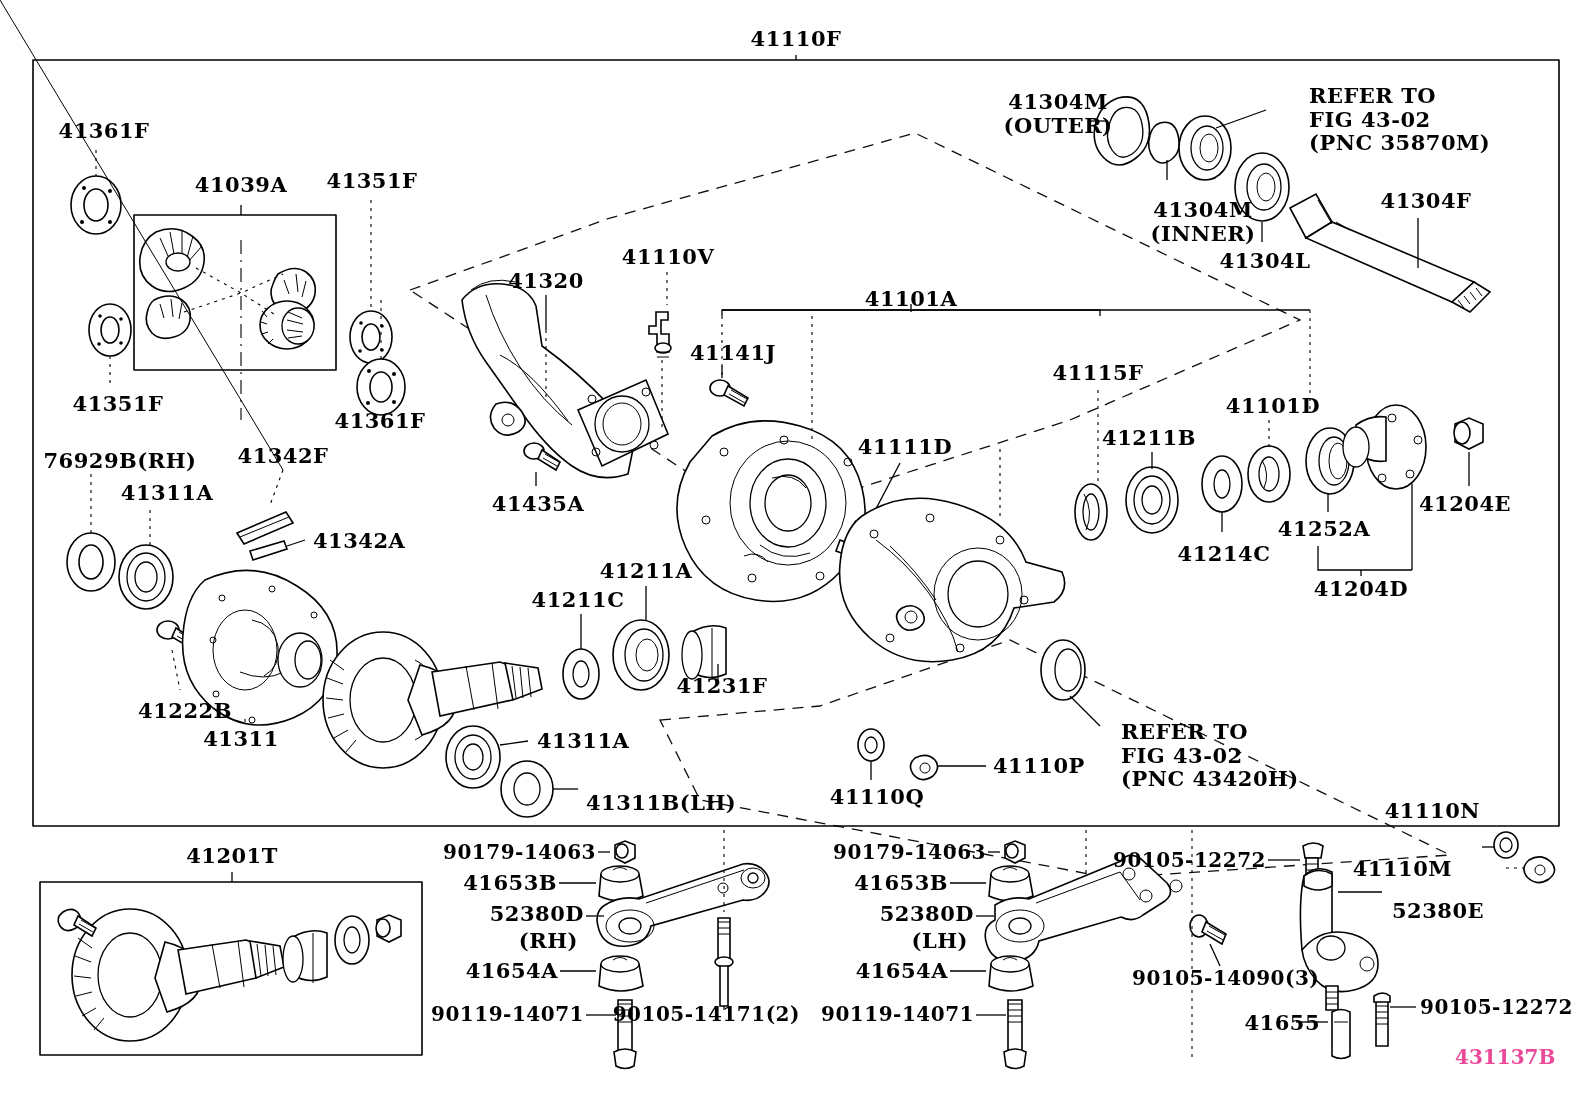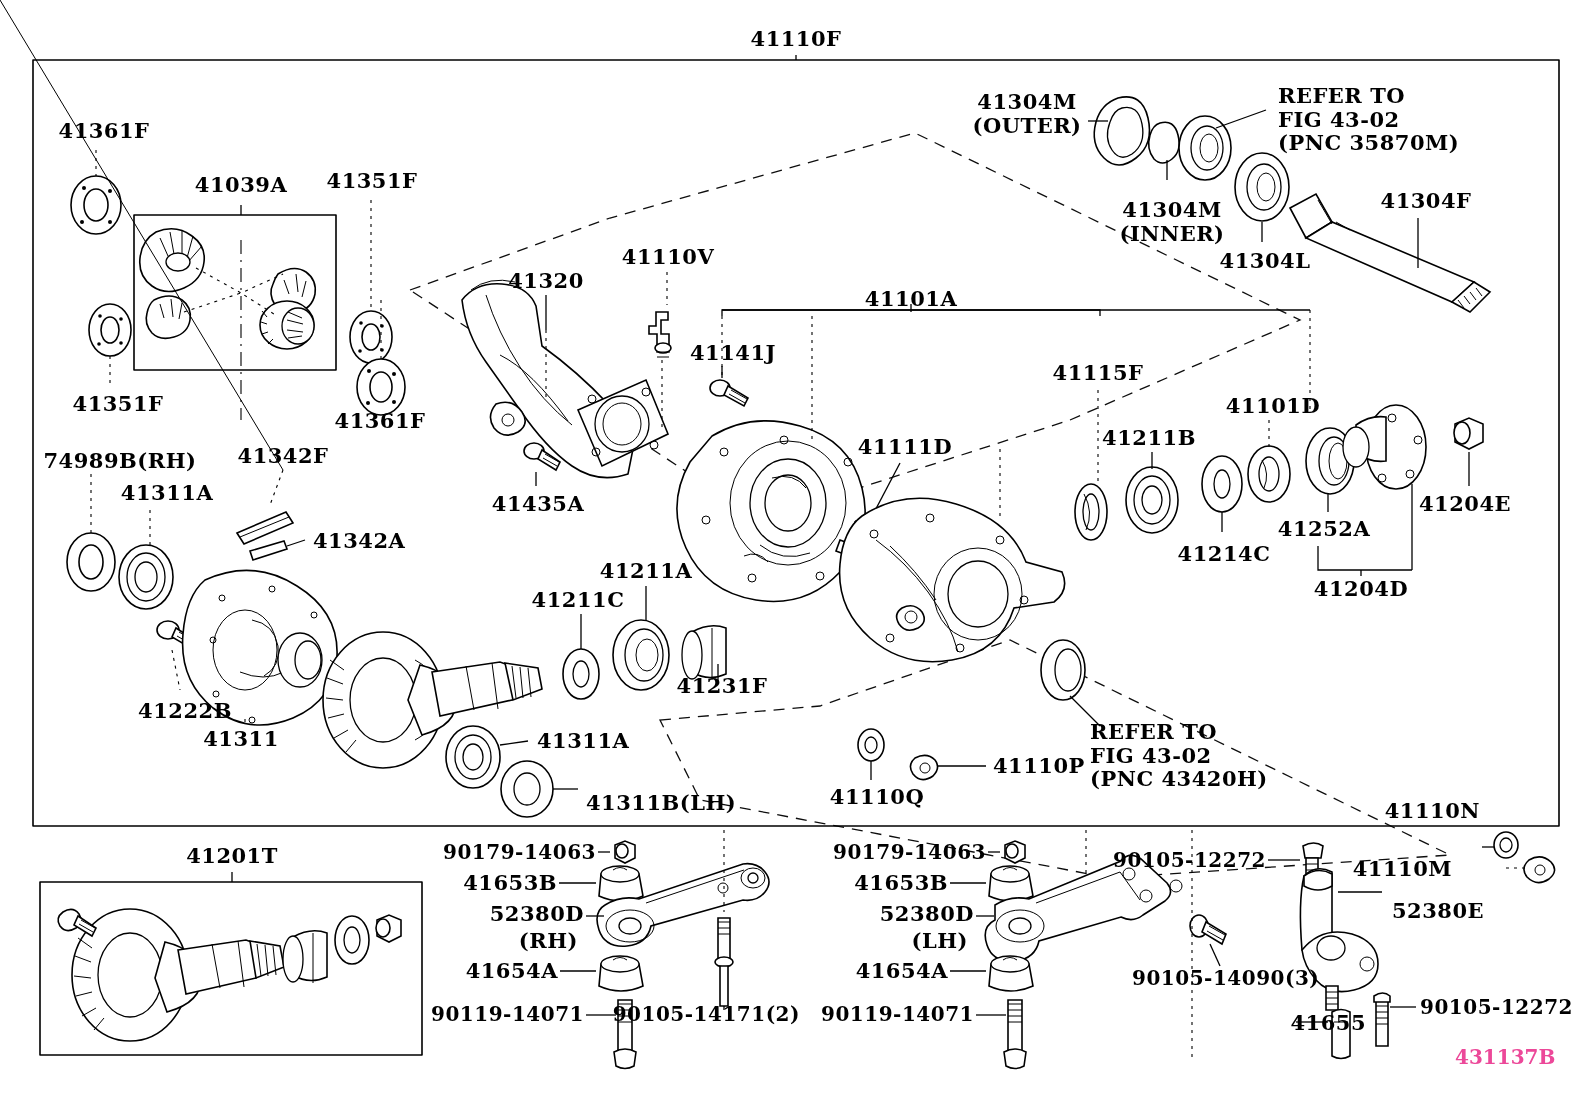--- a/index.html
+++ b/index.html
@@ -3,21 +3,21 @@
 <meta charset="utf-8">
 <style>
   html,body{margin:0;padding:0;background:#ffffff;}
   #page{position:relative;width:1592px;height:1099px;background:#ffffff;
         font-family:"DejaVu Serif",serif;overflow:hidden;}
   .lbl{position:absolute;font-family:"DejaVu Serif",serif;font-weight:700;
        font-size:21px;letter-spacing:.5px;color:#000;white-space:nowrap;line-height:1.08;}
   .lbl.sm{font-size:20px;}
   .lbl.c{text-align:center;transform:translateX(-50%);}
   .lbl.r{text-align:right;transform:translateX(-100%);}
-  .two{line-height:1.12;}
+  .two{line-height:1.12;margin-left:31px;}
   svg.art{position:absolute;left:0;top:0;width:1592px;height:1099px;pointer-events:none;}
   .figid{position:absolute;font-family:"DejaVu Serif",serif;font-weight:700;font-size:20px;color:#ec4899;}
 </style>
 </head>
 <body>
 
 <div id="page">
 
   <svg class="art" viewBox="0 0 1592 1099">
     <defs>
@@ -530,21 +530,21 @@
 
   </svg>
 
   <div class="lbl c" style="left:796px;top:28px">41110F</div>
 
   <div class="lbl c" style="left:104px;top:120px">41361F</div>
   <div class="lbl c" style="left:241px;top:174px">41039A</div>
   <div class="lbl c" style="left:372px;top:170px">41351F</div>
   <div class="lbl c" style="left:118px;top:393px">41351F</div>
   <div class="lbl c" style="left:380px;top:410px">41361F</div>
-  <div class="lbl c" style="left:120px;top:450px">74989B(RH)</div>
+  <div class="lbl c" style="left:120px;top:450px">76929B(RH)</div>
   <div class="lbl c" style="left:167px;top:482px">41311A</div>
   <div class="lbl c" style="left:283px;top:445px">41342F</div>
   <div class="lbl" style="left:313px;top:530px">41342A</div>
   <div class="lbl c" style="left:185px;top:700px">41222B</div>
   <div class="lbl c" style="left:241px;top:728px">41311</div>
 
   <div class="lbl c" style="left:546px;top:270px">41320</div>
   <div class="lbl c" style="left:668px;top:246px">41110V</div>
   <div class="lbl c" style="left:733px;top:342px">41141J</div>
   <div class="lbl c" style="left:538px;top:493px">41435A</div>
@@ -601,20 +601,20 @@
   <div class="lbl r sm" style="left:986px;top:842px">90179-14063</div>
   <div class="lbl r" style="left:948px;top:872px">41653B</div>
   <div class="lbl r" style="left:974px;top:903px">52380D</div>
   <div class="lbl r" style="left:968px;top:930px">(LH)</div>
   <div class="lbl r" style="left:948px;top:960px">41654A</div>
   <div class="lbl r sm" style="left:974px;top:1004px">90119-14071</div>
   <div class="lbl sm" style="left:1132px;top:968px">90105-14090(3)</div>
   <div class="lbl r sm" style="left:1266px;top:850px">90105-12272</div>
 
   <div class="lbl" style="left:1392px;top:900px">52380E</div>
-  <div class="lbl r" style="left:1366px;top:1012px">41655</div>
+  <div class="lbl r" style="left:1320px;top:1012px">41655</div>
   <div class="lbl sm" style="left:1420px;top:997px">90105-12272</div>
   <div class="lbl r" style="left:1480px;top:800px">41110N</div>
   <div class="lbl r" style="left:1452px;top:858px">41110M</div>
 
   <div class="figid" style="left:1455px;top:1045px">431137B</div>
 
 </div>
 
 </body></html>

